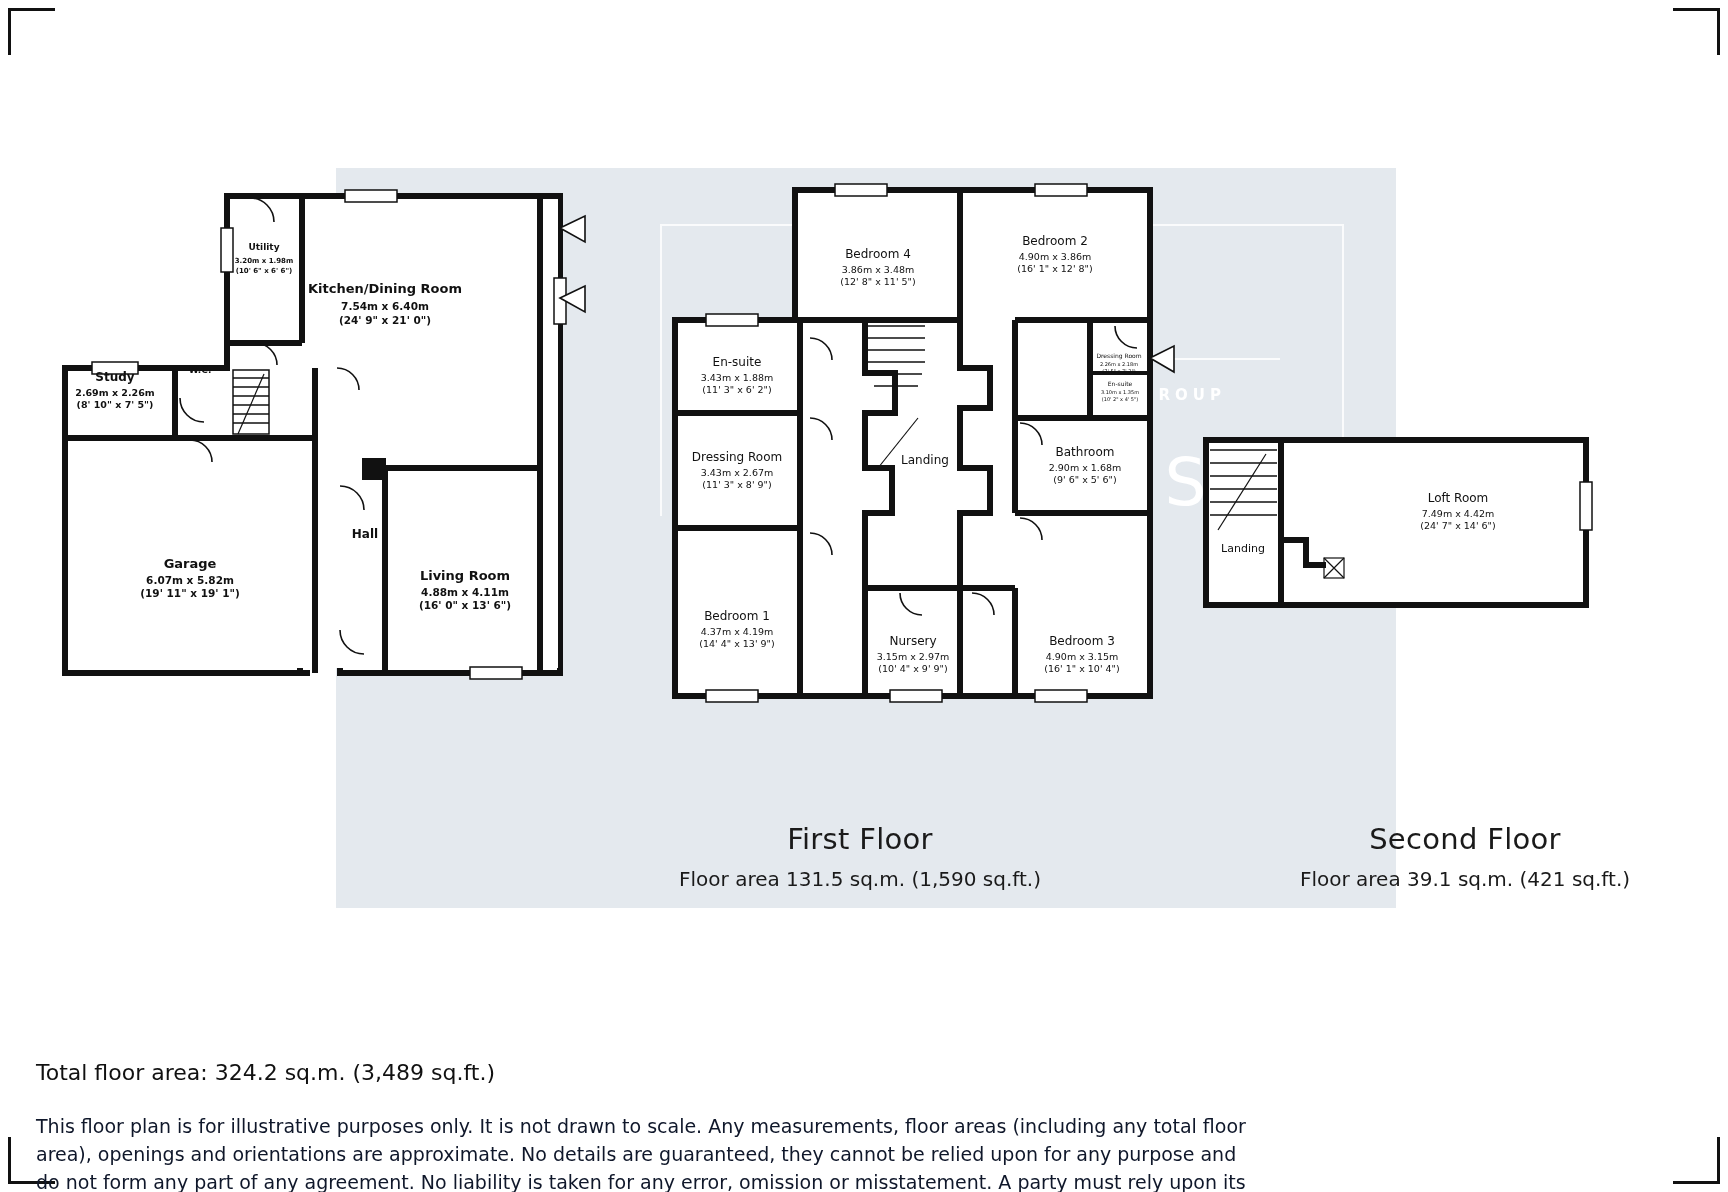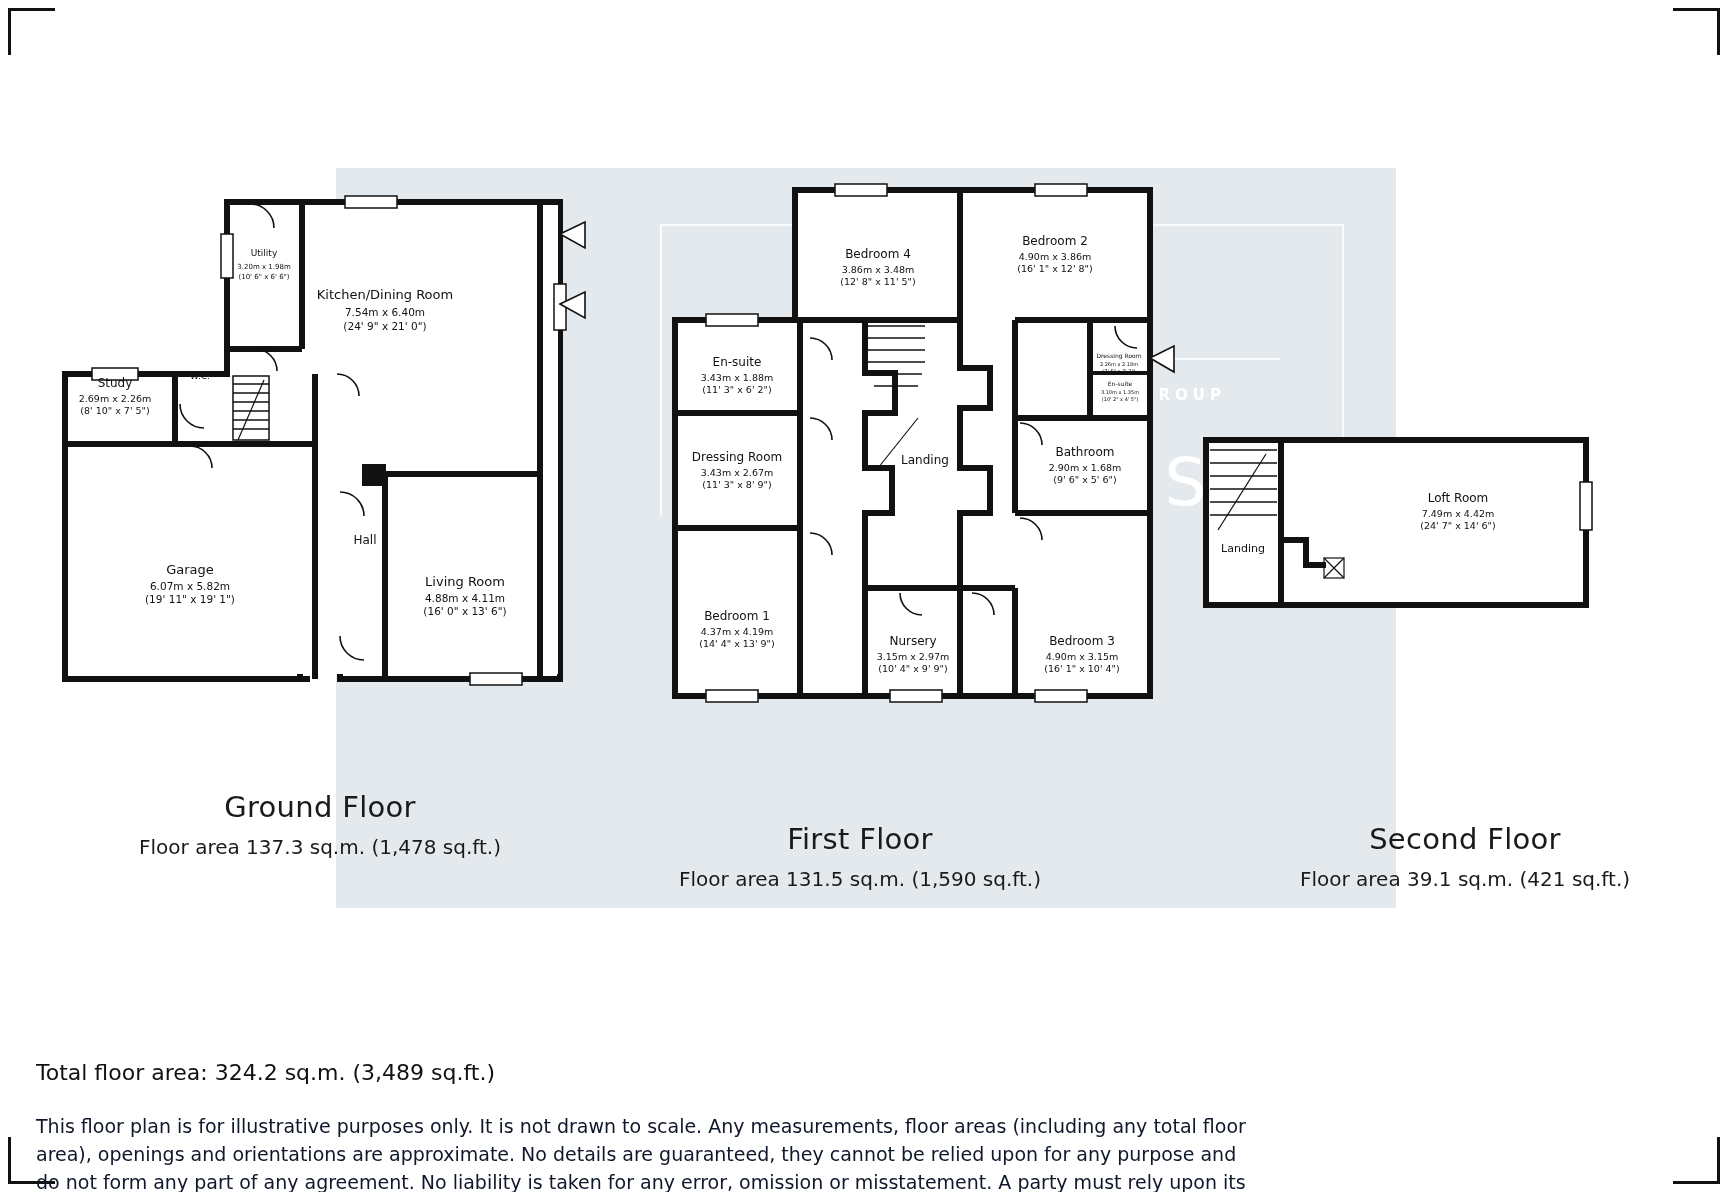--- a/index.html
+++ b/index.html
@@ -145,21 +145,21 @@
   <div class="backdrop"></div>
 
   <div class="wm-box"></div>
   <div class="watermark">
     <div class="wm-line1">BUTT</div>
     <div class="wm-rule"></div>
     <div class="wm-sub">PART OF THE PEGG ESTATES GROUP</div>
     <div class="wm-line2">ESTATES</div>
   </div>
 
-  <div class="plan" style="left:40px; top:174px;">
+  <div class="plan" style="left:40px; top:168px;font-weight:bold;">
     <svg width="560" height="560" viewBox="0 0 560 560" xmlns="http://www.w3.org/2000/svg">
       <g fill="#ffffff" stroke="#111111" stroke-width="6">
 
         <path d="M187,28 L187,200 L25,200 L25,505 L260,505 L260,480 L300,480 L300,505 L520,505
                  L520,200 L520,28 Z" fill="#ffffff"></path>
       </g>
 
       <g stroke="none" fill="#ffffff">
         <rect x="190" y="30" width="328" height="470"></rect>
       </g>
@@ -236,24 +236,20 @@
         <text x="150" y="416" font-size="10.5">6.07m x 5.82m</text>
         <text x="150" y="429" font-size="10.5">(19' 11" x 19' 1")</text>
 
         <text x="425" y="412" font-size="13">Living Room</text>
         <text x="425" y="428" font-size="10.5">4.88m x 4.11m</text>
         <text x="425" y="441" font-size="10.5">(16' 0" x 13' 6")</text>
       </g>
     </svg>
   </div>
 
-  <div class="caption" style="left:80px; top:790px; width:480px;">
-    <div class="fl-title">Ground Floor</div>
-    <div class="fl-area">Floor area 137.3 sq.m. (1,478 sq.ft.)</div>
-  </div>
 
   <div class="plan" style="left:660px; top:168px;">
     <svg width="540" height="540" viewBox="0 0 540 540" xmlns="http://www.w3.org/2000/svg">
 
       <g stroke="#111111" stroke-width="6" fill="#ffffff">
         <path d="M135,22 L135,152 L15,152 L15,528 L490,528 L490,22 Z"></path>
       </g>
 
       <g stroke="#111111" stroke-width="6" fill="none">
 

